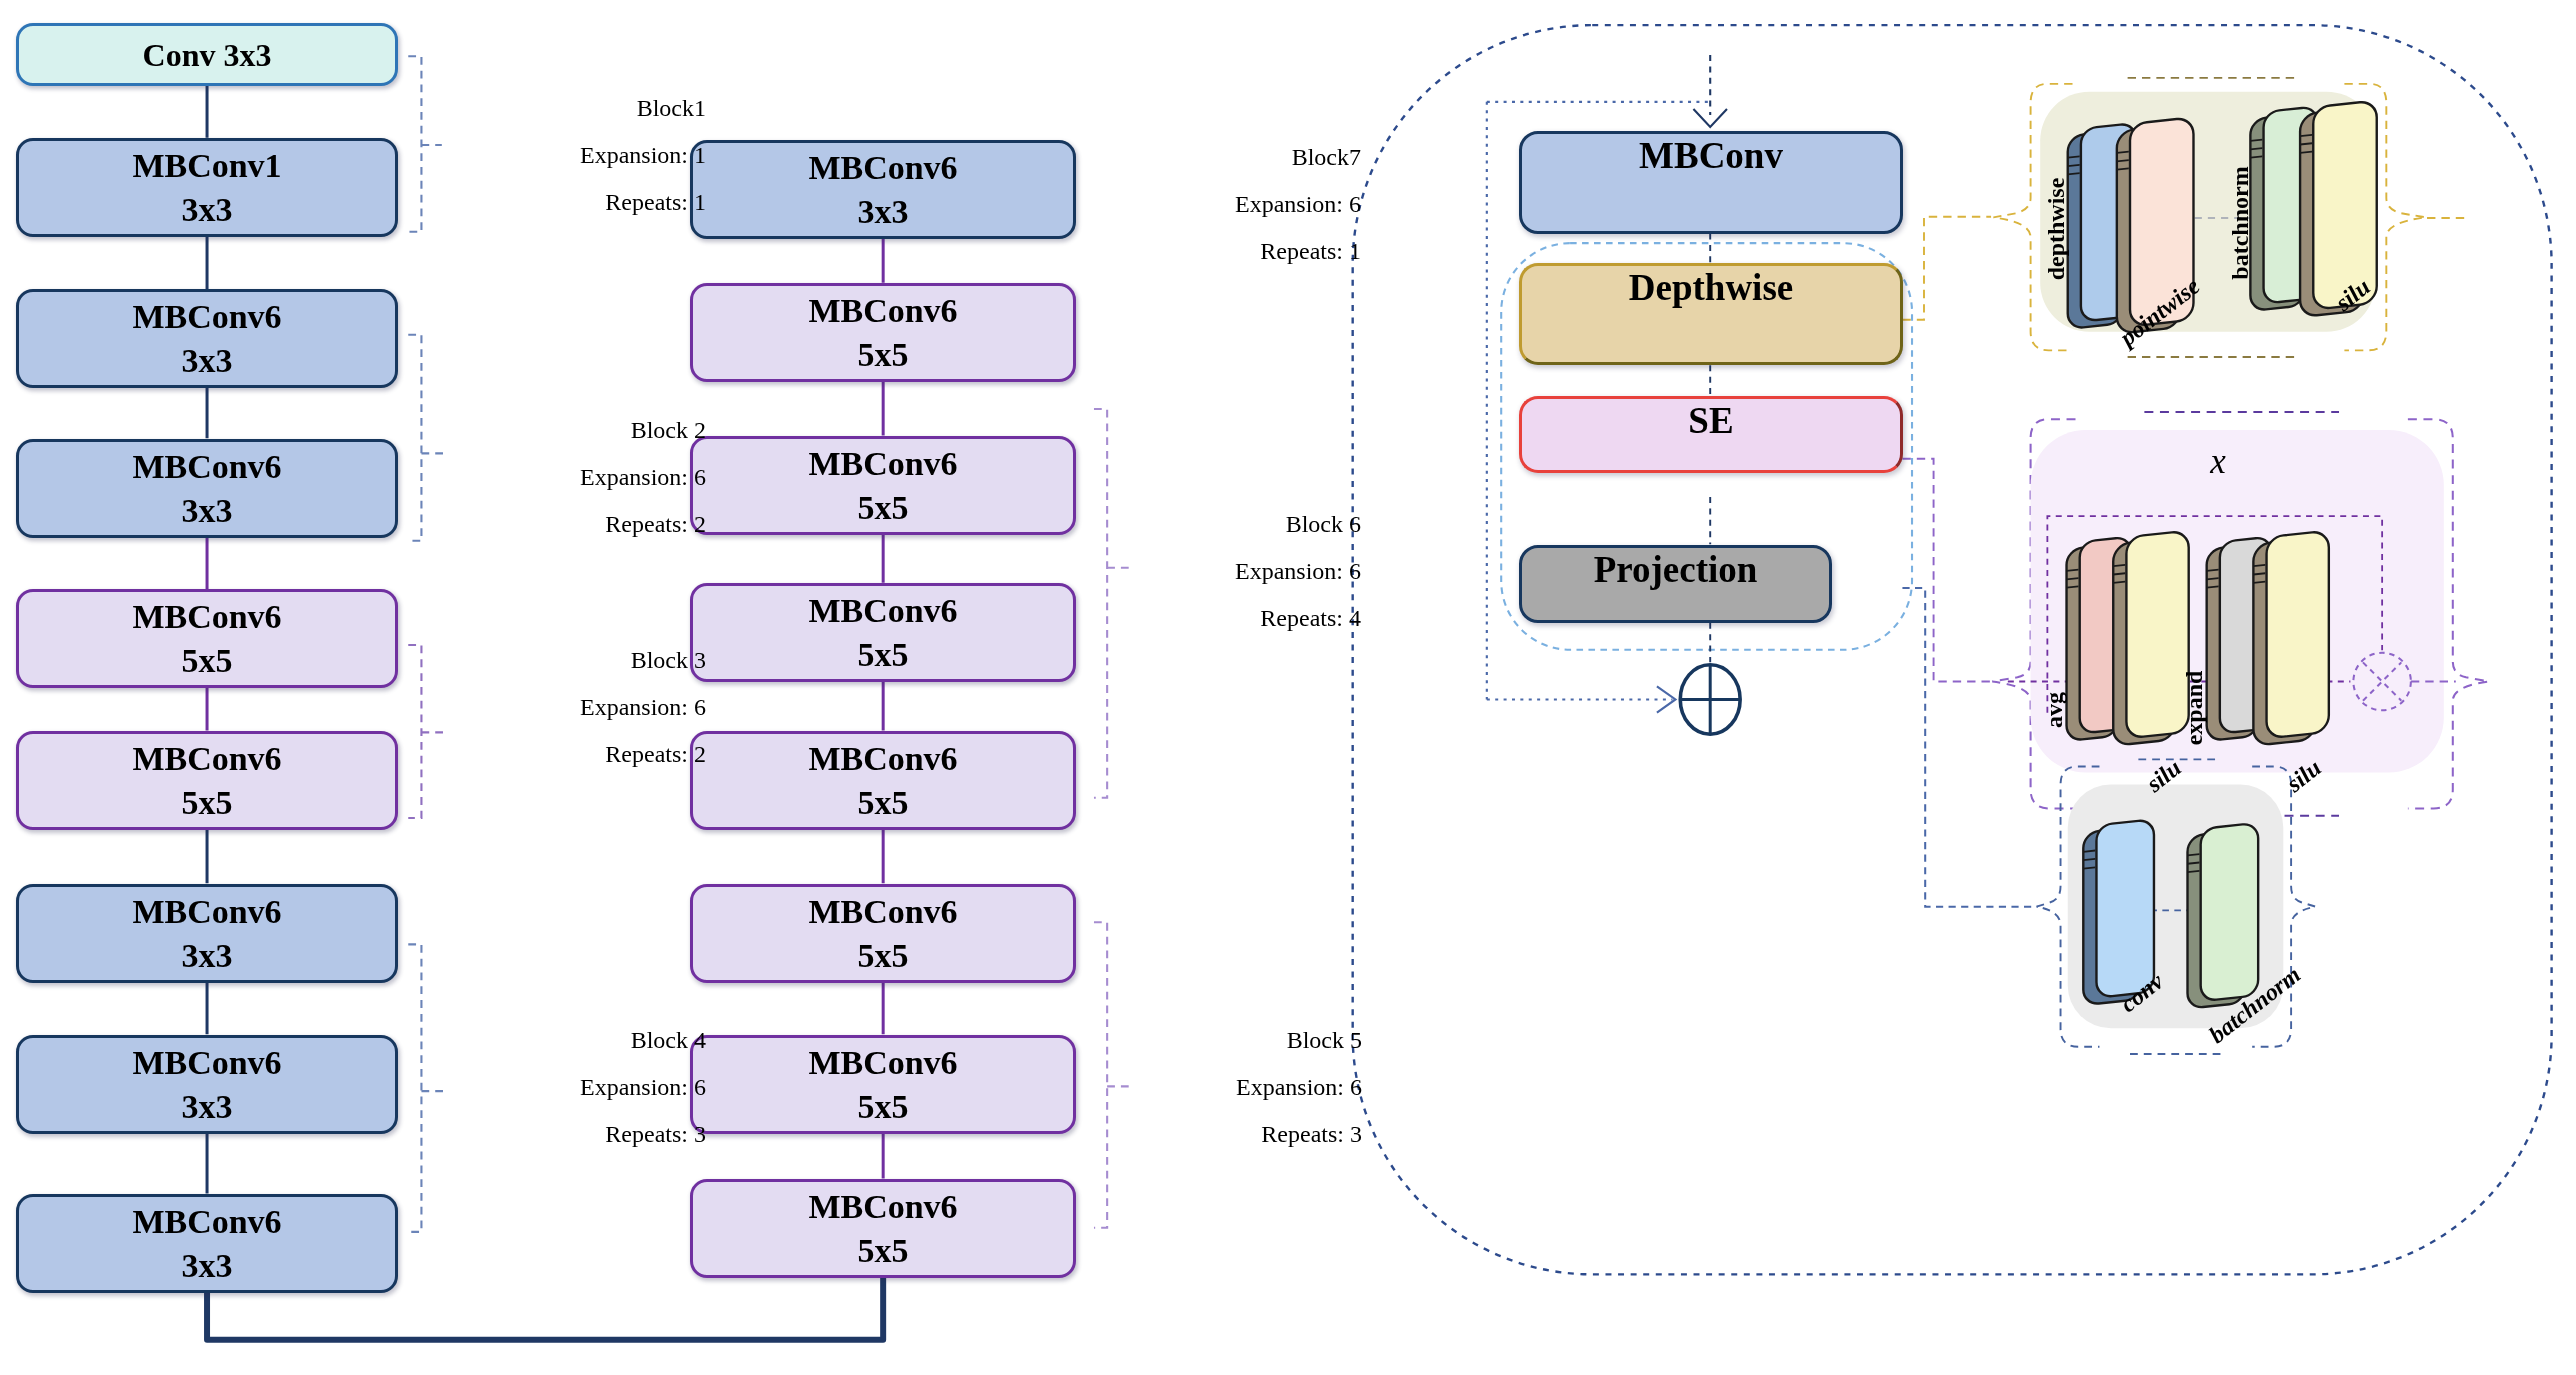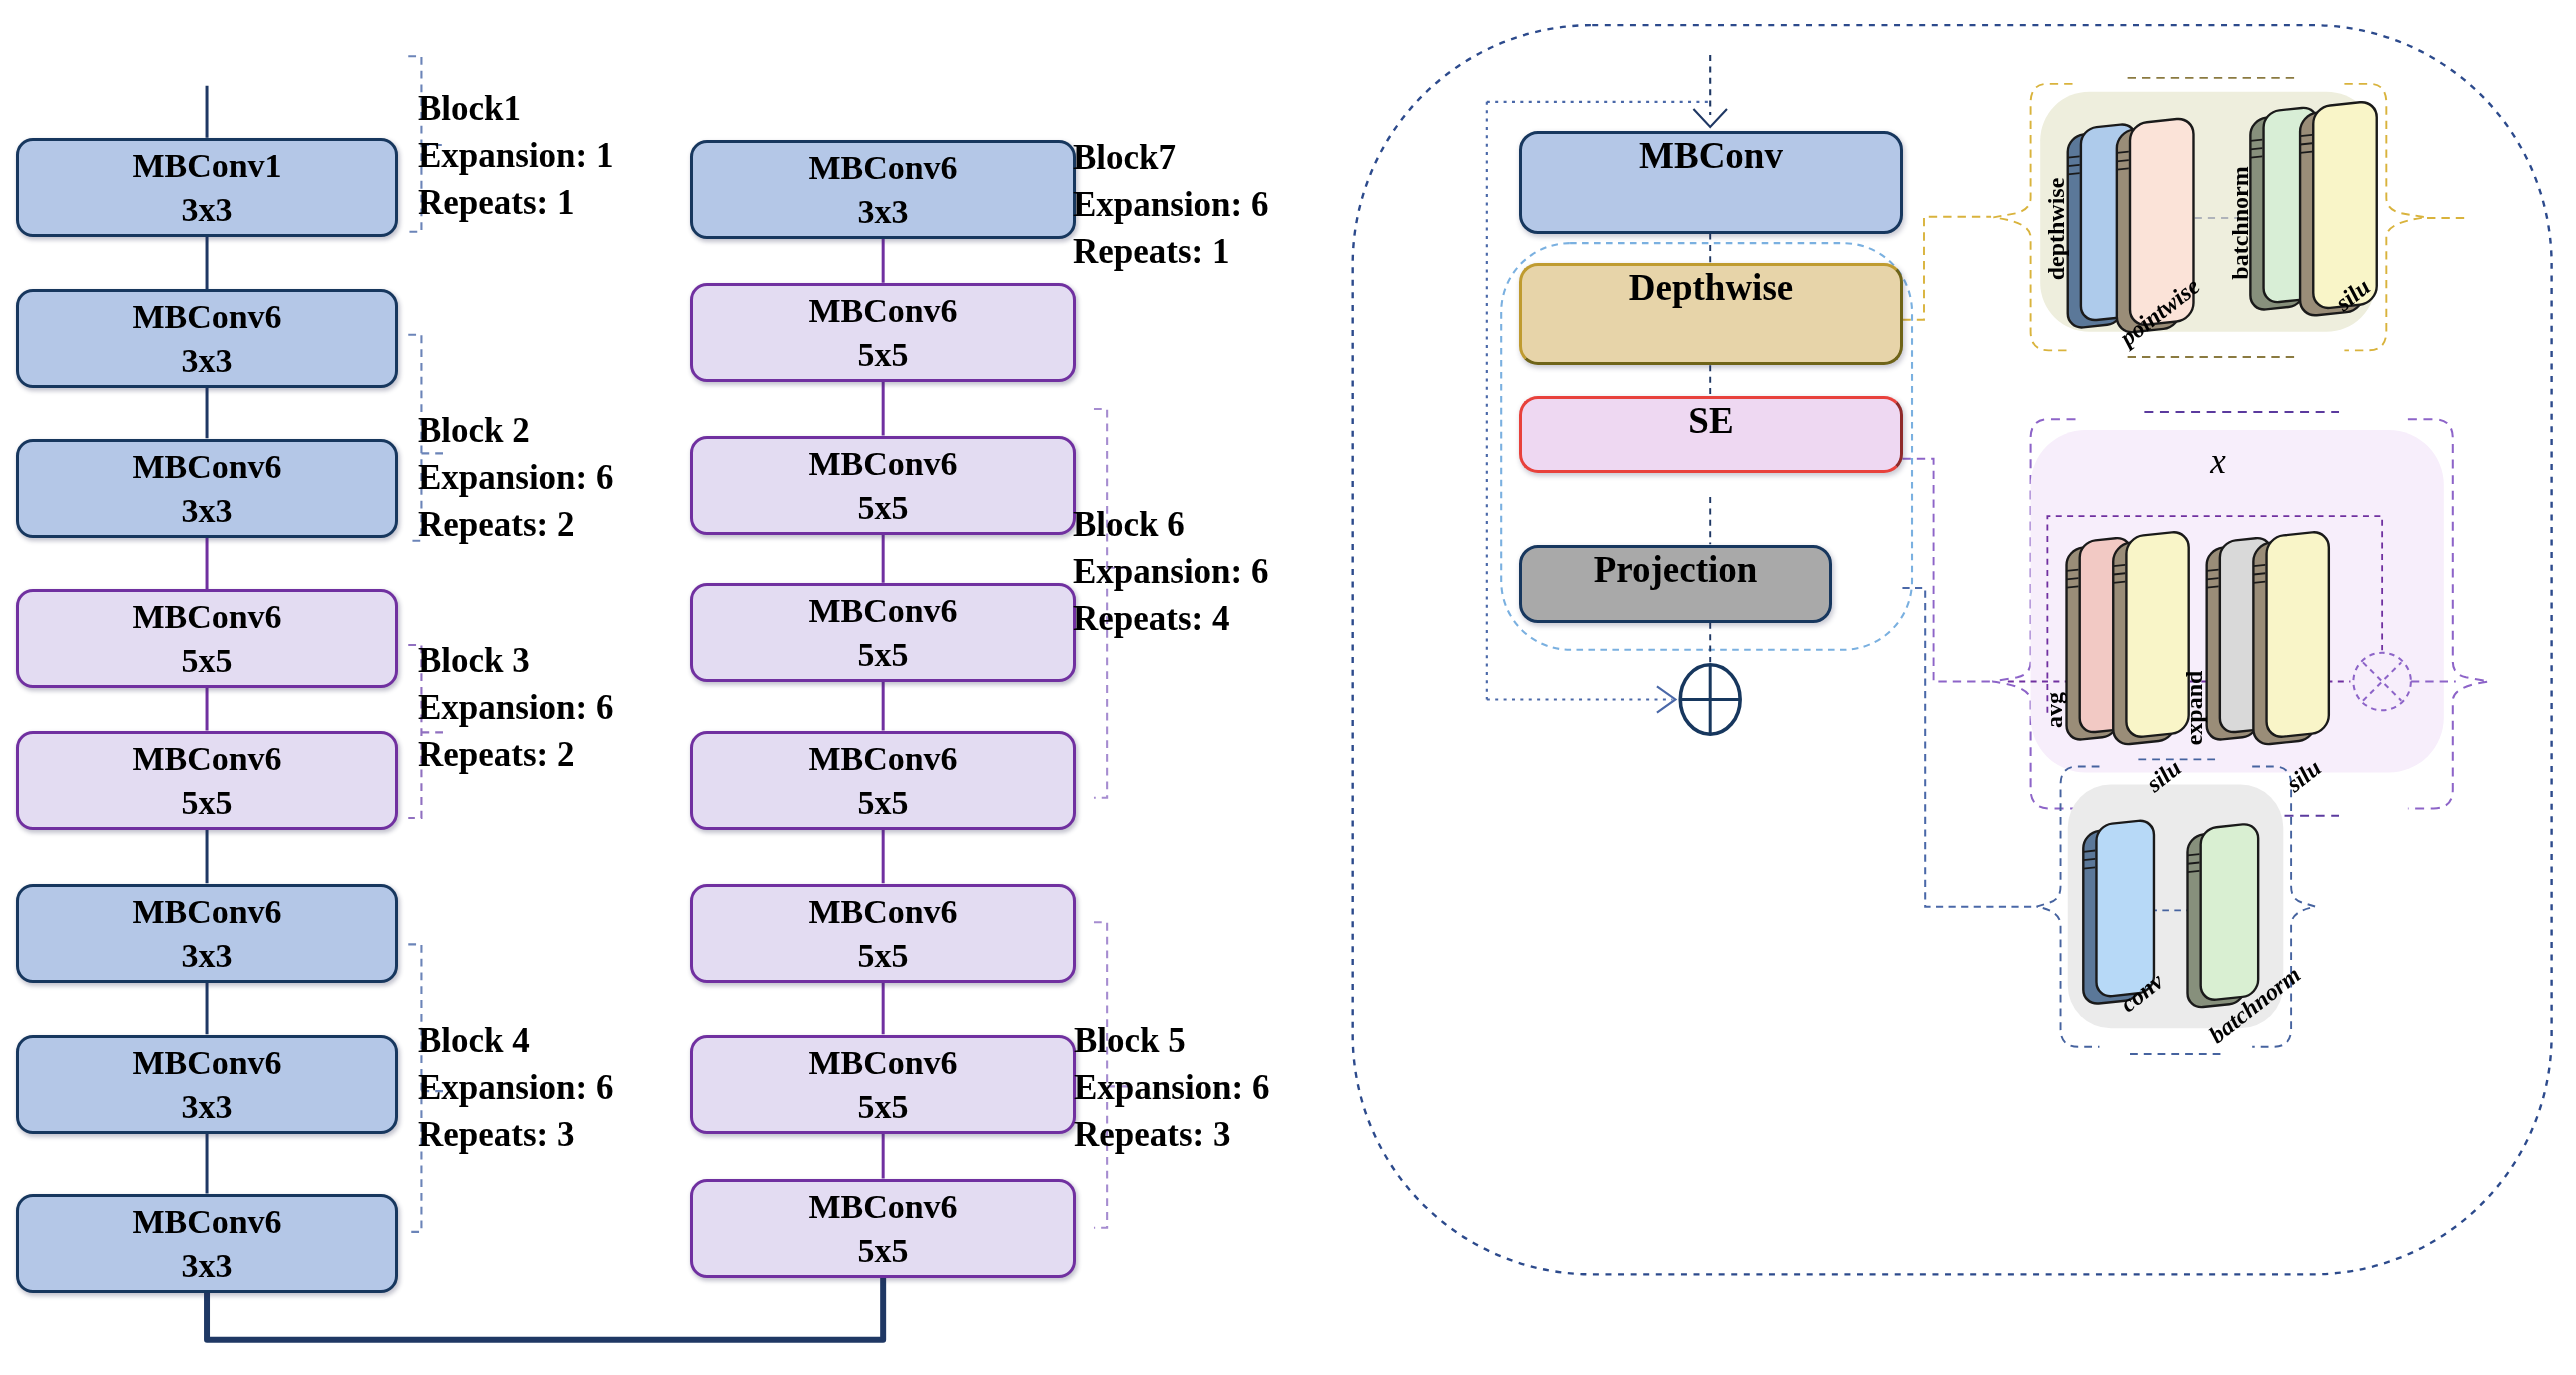--- a/index.html
+++ b/index.html
@@ -22,21 +22,21 @@
   #canvas{position:relative;width:2576px;height:1375px;background:var(--c-bg);overflow:hidden;
           font-family:"Liberation Serif","DejaVu Serif",serif;}
   svg.overlay{position:absolute;left:0;top:0;width:2576px;height:1375px;}
   .fbox{position:absolute;box-sizing:border-box;border-radius:17px;
         display:flex;flex-direction:column;align-items:center;justify-content:center;
         font-weight:bold;font-size:34px;line-height:44px;color:var(--c-text);
         box-shadow:1.8px 2.4px 4.2px rgba(40,40,80,.28); text-align:center;}
   .v-blue{background:var(--c-box-blue);border:3px solid var(--c-box-blue-border);}
   .v-teal{background:var(--c-teal-fill);border:3px solid var(--c-teal-border);font-size:32px;}
   .v-purple{background:var(--c-purple-fill);border:3px solid var(--c-purple);}
-  .blabel{position:absolute;width:288px;text-align:left;font-weight:bold;font-size:35px;line-height:47px;color:var(--c-text);}
+  .blabel{position:absolute;width:288px;text-align:right;font-weight:normal;font-size:24px;line-height:47px;color:var(--c-text);}
   .rbox{position:absolute;box-sizing:border-box;border-radius:19px;
         display:flex;align-items:flex-start;justify-content:center;
         font-weight:bold;font-size:37px;color:var(--c-text);
         box-shadow:1.8px 2.4px 4.8px rgba(40,40,80,.25);}
   .r-mbconv{background:var(--c-box-blue);border:3.6px solid var(--c-box-blue-border);}
   .r-depthwise{background:#e7d4a9;border:3.6px solid;border-color:var(--c-gold-border) var(--c-olive-border) var(--c-olive-border) var(--c-gold-border);}
   .r-se{background:var(--c-se-fill);border:3px solid;border-color:var(--c-se-border) var(--c-se-border-dark) var(--c-se-border) var(--c-se-border);}
   .r-proj{background:var(--c-proj-fill);border:3.6px solid var(--c-box-blue-border);}
   .slabel{position:absolute;color:var(--c-text);white-space:nowrap;}
   .vlab{font-weight:bold;font-size:24px;transform:translate(-50%,-50%) rotate(-90deg);}
@@ -183,20 +183,23 @@
       <rect x="0" y="0" width="96" height="288" rx="26" fill="var(--c-slab-face-lightblue)"></rect>
       <path d="M-22 42 h20 M-22 56 h20 M-22 70 h20" stroke-width="3"></path>
     </g>
     <g transform="translate(3674,1384) skewY(-6)" stroke="#1a1a1a" stroke-width="4">
       <rect x="-22" y="10" width="96" height="288" rx="26" fill="var(--c-slab-side-olive)"></rect>
       <rect x="0" y="0" width="96" height="288" rx="26" fill="var(--c-slab-face-lightgreen)"></rect>
       <path d="M-22 42 h20 M-22 56 h20 M-22 70 h20" stroke-width="3"></path>
     </g>
   </svg>
 
+  <div class="fbox v-teal" style="left:16px;top:23px;width:382px;height:63px">
+      <div>Conv 3x3</div>
+    </div>
   <div class="fbox v-blue" style="left:16px;top:138px;width:382px;height:99px">
       <div>MBConv1</div>
       <div>3x3</div>
     </div>
   <div class="fbox v-blue" style="left:16px;top:289px;width:382px;height:99px">
       <div>MBConv6</div>
       <div>3x3</div>
     </div>
   <div class="fbox v-blue" style="left:16px;top:439px;width:382px;height:99px">
       <div>MBConv6</div>

